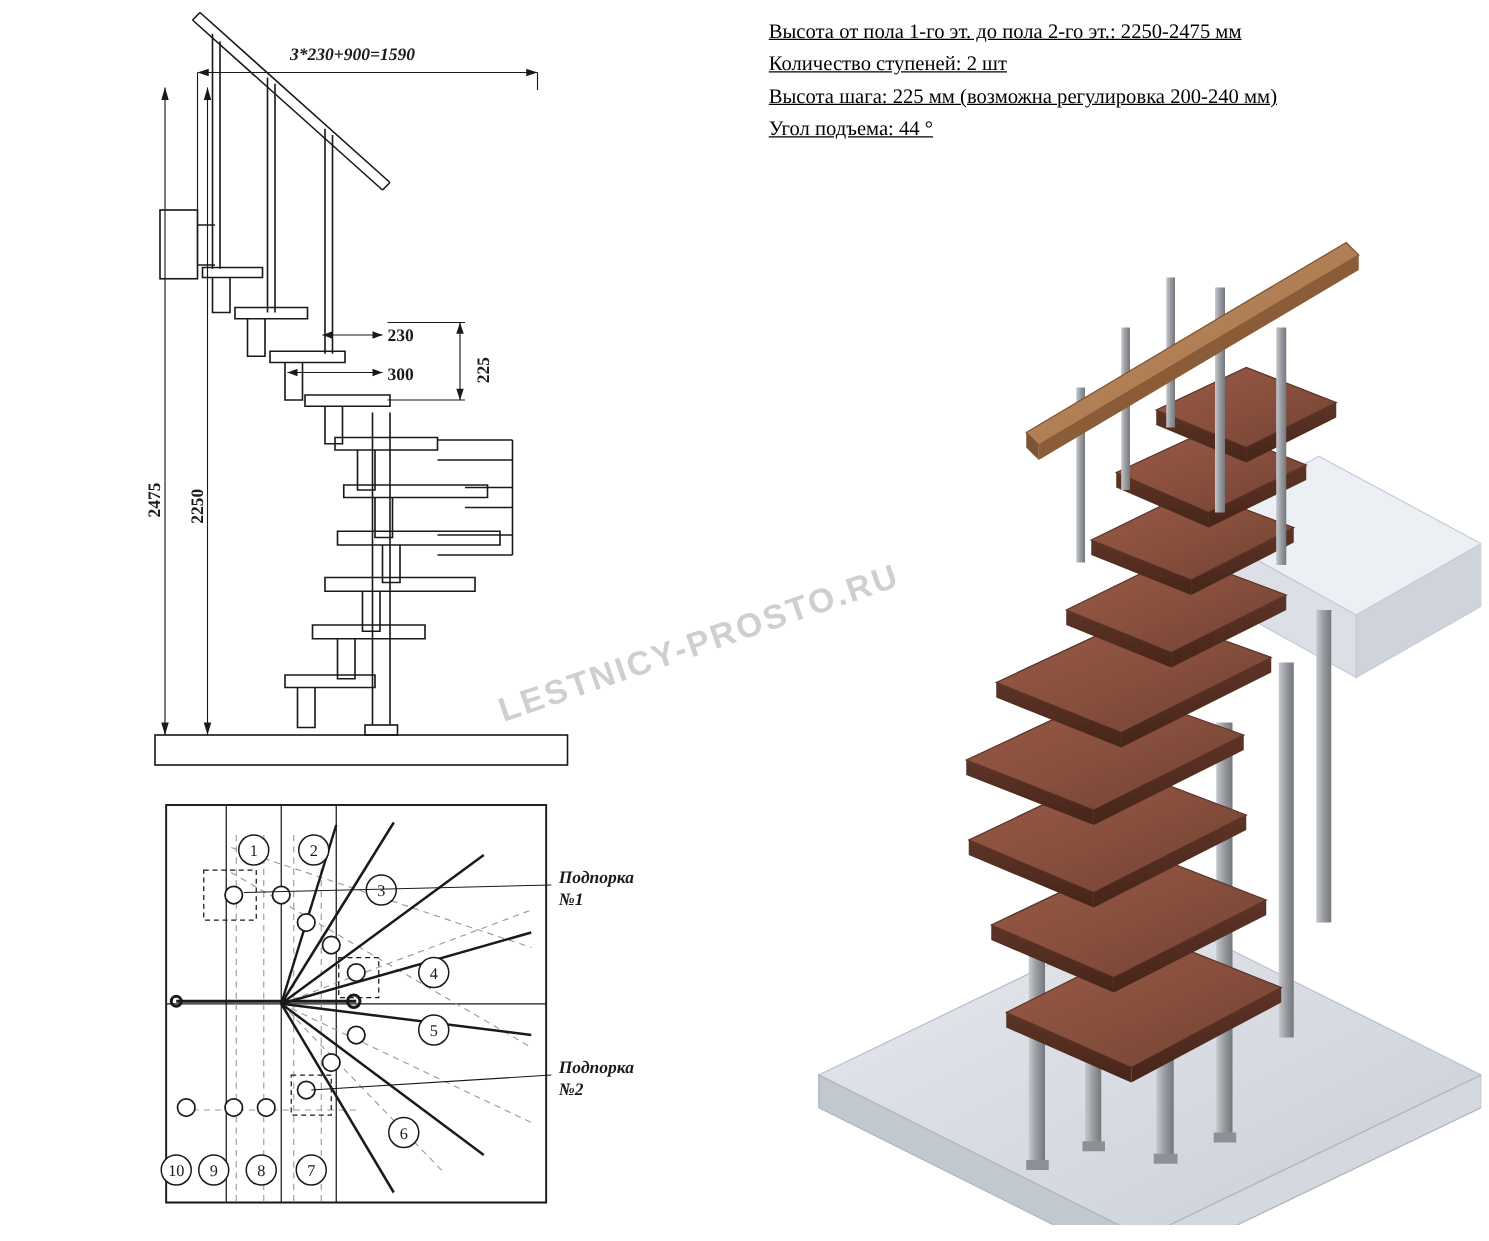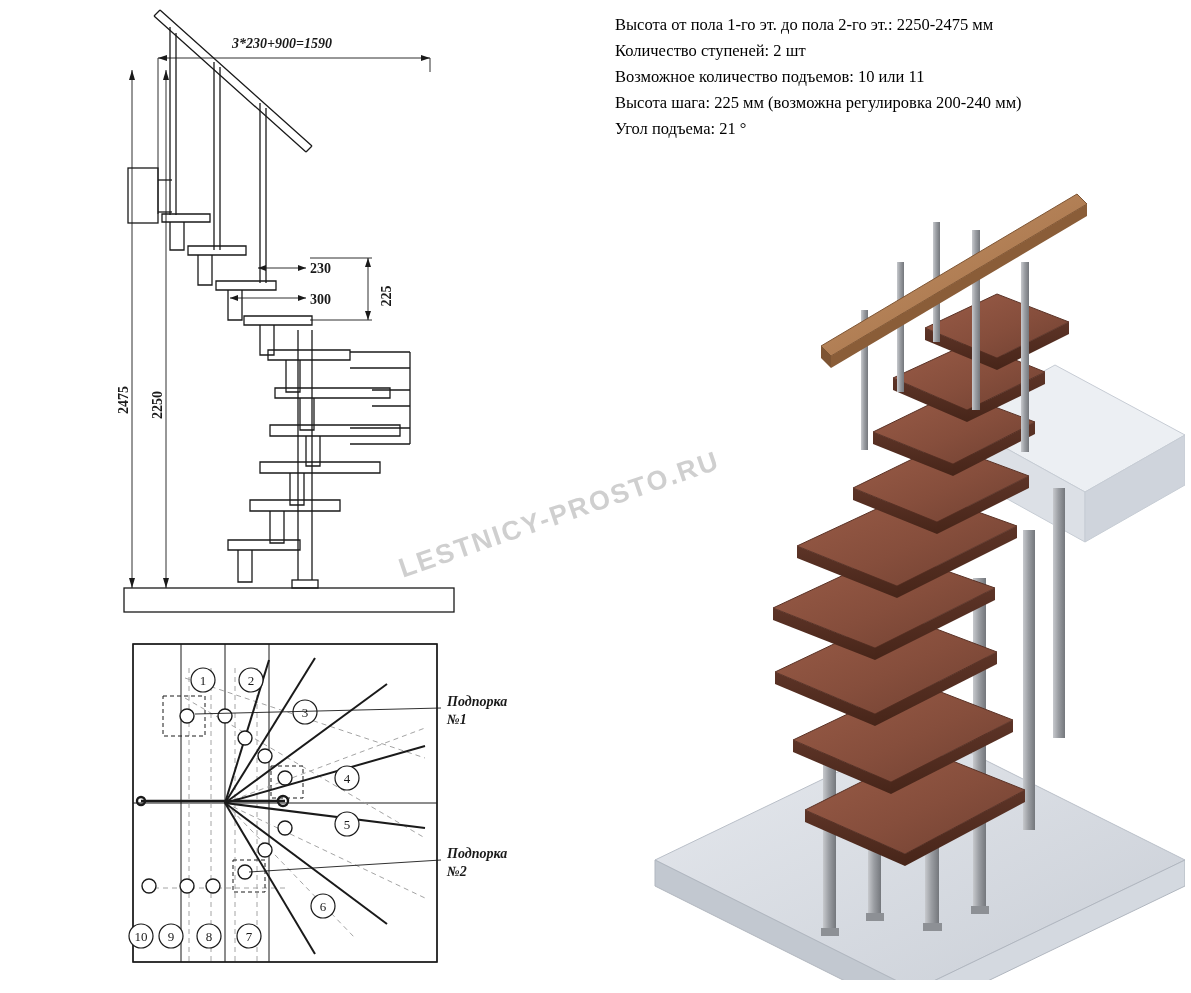--- a/index.html
+++ b/index.html
@@ -22,20 +22,21 @@
     left: 615px;
     top: 12px;
     width: 560px;
   }
   #spec-list .spec-line {
     font-family: "Liberation Serif", serif;
     font-size: 16.5px;
     line-height: 26px;
     color: #000;
     white-space: nowrap;
+    text-decoration: underline;
   }
 
   
   #elevation {
     position: absolute;
     left: 110px;
     top: 0px;
     width: 470px;
     height: 620px;
   }
@@ -96,23 +97,22 @@
     pointer-events: none;
     white-space: nowrap;
   }
 </style>
 </head>
 <body>
 
 <div id="spec-list">
   <div class="spec-line">Высота от пола 1-го эт. до пола 2-го эт.: 2250-2475 мм</div>
   <div class="spec-line">Количество ступеней: 2 шт</div>
-  <div class="spec-line">Возможное количество подъемов: 10 или 11</div>
   <div class="spec-line">Высота шага: 225 мм (возможна регулировка 200-240 мм)</div>
-  <div class="spec-line">Угол подъема: 21 °</div>
+  <div class="spec-line">Угол подъема: 44 °</div>
 </div>
 
 <svg id="elevation" viewBox="0 0 470 620">
   <g fill="none" stroke="#1a1a1a" stroke-width="1.3">
 
     <path d="M44 16 L196 152 M50 10 L202 146 M44 16 L50 10 M196 152 L202 146"></path>
 
     <line x1="60" y1="27" x2="60" y2="215"></line>
     <line x1="66" y1="33" x2="66" y2="215"></line>
     <line x1="104" y1="62" x2="104" y2="250"></line>

